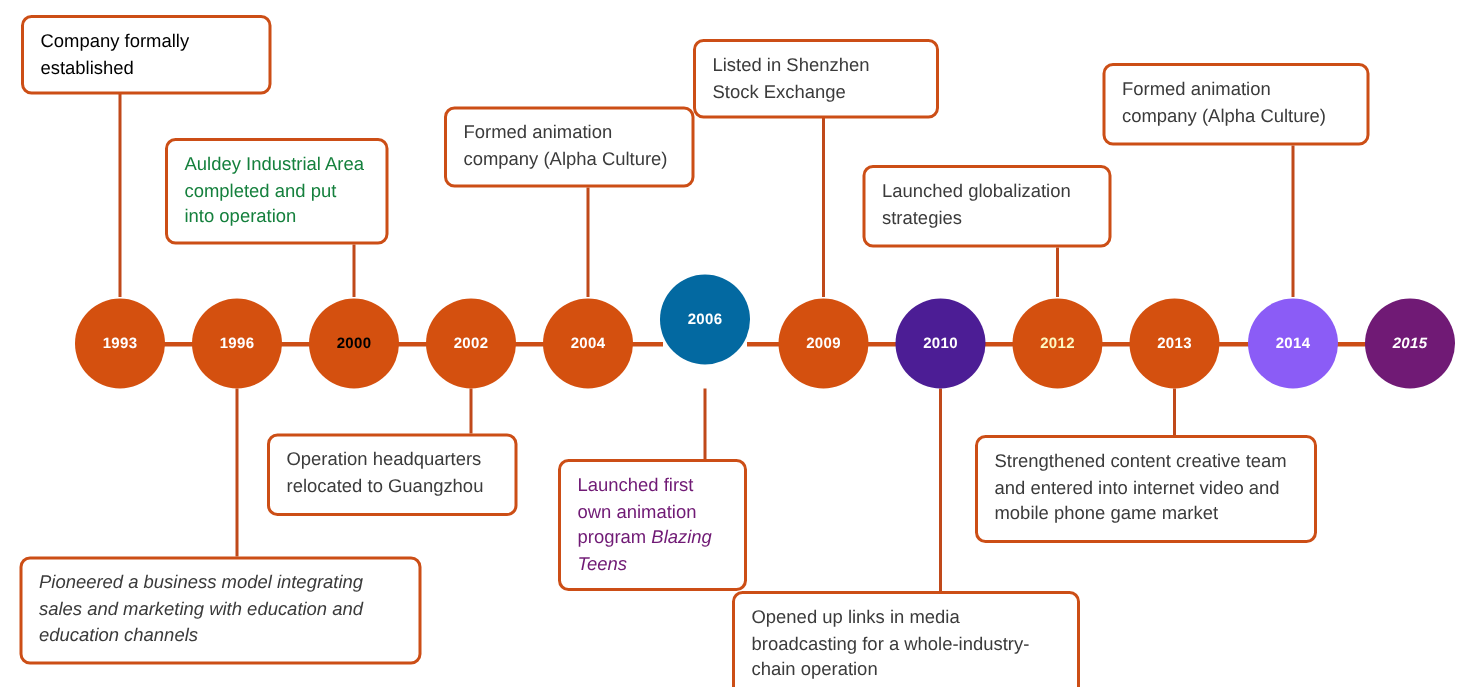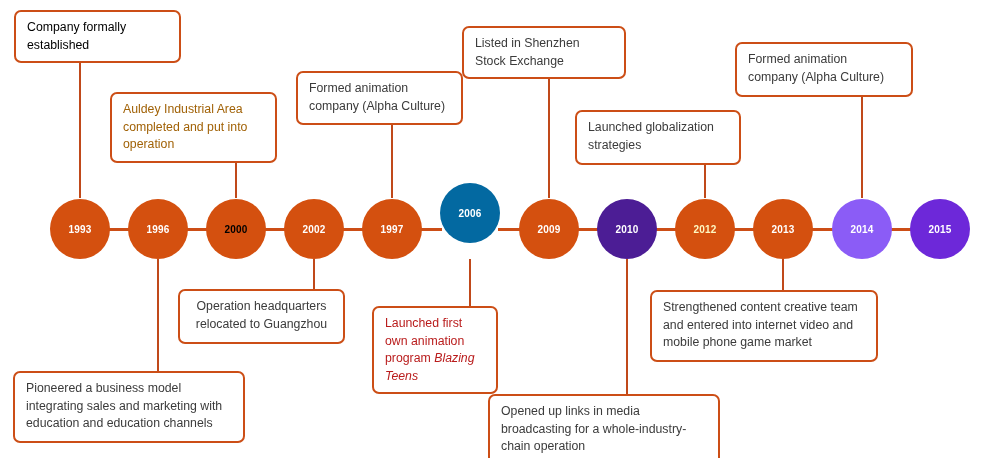--- a/index.html
+++ b/index.html
@@ -104,51 +104,51 @@
       <div class="node" style="left: 128px; top: 199px; background: rgb(212, 80, 15); color: rgb(255, 255, 255);">
         <span>1996</span>
       </div>
       <div class="node" style="left: 206px; top: 199px; background: rgb(212, 80, 15); color: #000000;">
         <span>2000</span>
       </div>
       <div class="node" style="left: 284px; top: 199px; background: rgb(212, 80, 15); color: rgb(255, 255, 255);">
         <span>2002</span>
       </div>
       <div class="node" style="left: 362px; top: 199px; background: rgb(212, 80, 15); color: rgb(255, 255, 255);">
-        <span>1997</span>
+        <span>2004</span>
       </div>
       <div class="node" style="left: 440px; top: 183px; background: #0369a1; color: rgb(255, 255, 255);">
         <span>2006</span>
       </div>
       <div class="node" style="left: 519px; top: 199px; background: rgb(212, 80, 15); color: rgb(255, 255, 255);">
         <span>2009</span>
       </div>
       <div class="node" style="left: 597px; top: 199px; background: #4c1d95; color: rgb(255, 255, 255);">
         <span>2010</span>
       </div>
       <div class="node" style="left: 675px; top: 199px; background: rgb(212, 80, 15); color: #fef9c3;">
         <span>2012</span>
       </div>
       <div class="node" style="left: 753px; top: 199px; background: rgb(212, 80, 15); color: rgb(255, 255, 255);">
         <span>2013</span>
       </div>
       <div class="node" style="left: 832px; top: 199px; background: #8b5cf6; color: rgb(255, 255, 255);">
         <span>2014</span>
       </div>
-      <div class="node" style="left: 910px; top: 199px; background: #6d28d9; color: rgb(255, 255, 255);">
+      <div class="node" style="left: 910px; top: 199px; background: #701a75; color: rgb(255, 255, 255); font-style: italic;">
         <span>2015</span>
       </div>
     </div>
   <div id="callout-layer">
       <div class="callout" style="left: 14px; top: 10px; width: 167px; min-height: 48px; border-color: rgb(204, 78, 22); color: #000000;"><span>Company formally established</span></div>
-      <div class="callout" style="left: 110px; top: 92px; width: 167px; min-height: 71px; border-color: rgb(204, 78, 22); color: #a16207;"><span>Auldey Industrial Area completed and put into operation</span></div>
+      <div class="callout" style="left: 110px; top: 92px; width: 149px; min-height: 71px; border-color: rgb(204, 78, 22); color: #15803d;"><span>Auldey Industrial Area completed and put into operation</span></div>
       <div class="callout" style="left: 296px; top: 71px; width: 167px; min-height: 54px; border-color: rgb(204, 78, 22); color: rgb(59, 59, 59);"><span>Formed animation company (Alpha Culture)</span></div>
       <div class="callout" style="left: 462px; top: 10px; width: 164px; min-height: 50px; border-color: rgb(204, 78, 22); color: rgb(59, 59, 59); margin-top: 16px;"><span>Listed in Shenzhen Stock Exchange</span></div>
       <div class="callout" style="left: 575px; top: 110px; width: 166px; min-height: 55px; border-color: rgb(204, 78, 22); color: rgb(59, 59, 59);"><span>Launched globalization strategies</span></div>
       <div class="callout" style="left: 735px; top: 42px; width: 178px; min-height: 55px; border-color: rgb(204, 78, 22); color: rgb(59, 59, 59);"><span>Formed animation company (Alpha Culture)</span></div>
-      <div class="callout" style="left: 178px; top: 289px; width: 167px; min-height: 55px; border-color: rgb(204, 78, 22); color: rgb(59, 59, 59); text-align: center;"><span>Operation headquarters relocated to Guangzhou</span></div>
-      <div class="callout" style="left: 13px; top: 371px; width: 232px; min-height: 72px; border-color: rgb(204, 78, 22); color: rgb(59, 59, 59);"><span>Pioneered a business model integrating sales and marketing with education and education channels</span></div>
-      <div class="callout" style="left: 372px; top: 306px; width: 126px; min-height: 70px; border-color: rgb(204, 78, 22); color: #b91c1c;"><span><span>Launched first own animation program </span><span class="em">Blazing Teens</span></span></div>
+      <div class="callout" style="left: 178px; top: 289px; width: 167px; min-height: 55px; border-color: rgb(204, 78, 22); color: rgb(59, 59, 59);"><span>Operation headquarters relocated to Guangzhou</span></div>
+      <div class="callout" style="left: 13px; top: 371px; width: 268px; min-height: 72px; border-color: rgb(204, 78, 22); color: rgb(59, 59, 59); font-style: italic;"><span>Pioneered a business model integrating sales and marketing with education and education channels</span></div>
+      <div class="callout" style="left: 372px; top: 306px; width: 126px; min-height: 70px; border-color: rgb(204, 78, 22); color: #701a75;"><span><span>Launched first own animation program </span><span class="em">Blazing Teens</span></span></div>
       <div class="callout" style="left: 488px; top: 394px; width: 232px; min-height: 55px; border-color: rgb(204, 78, 22); color: rgb(59, 59, 59);"><span>Opened up links in media broadcasting for a whole-industry-chain operation</span></div>
       <div class="callout" style="left: 650px; top: 290px; width: 228px; min-height: 72px; border-color: rgb(204, 78, 22); color: rgb(59, 59, 59);"><span>Strengthened content creative team and entered into internet video and mobile phone game market</span></div>
     </div>
 
 </div>
 
 </body></html>

